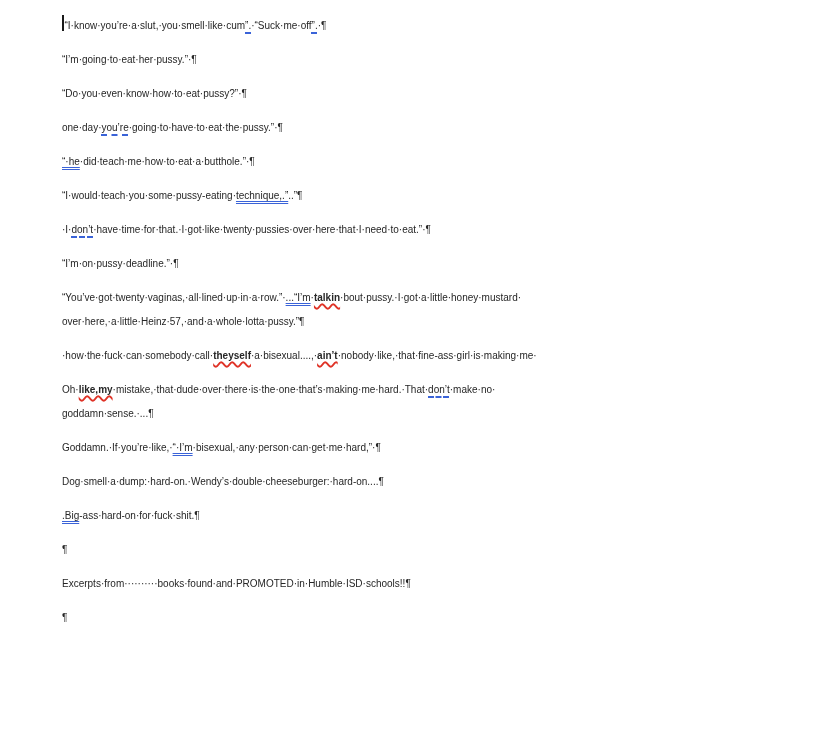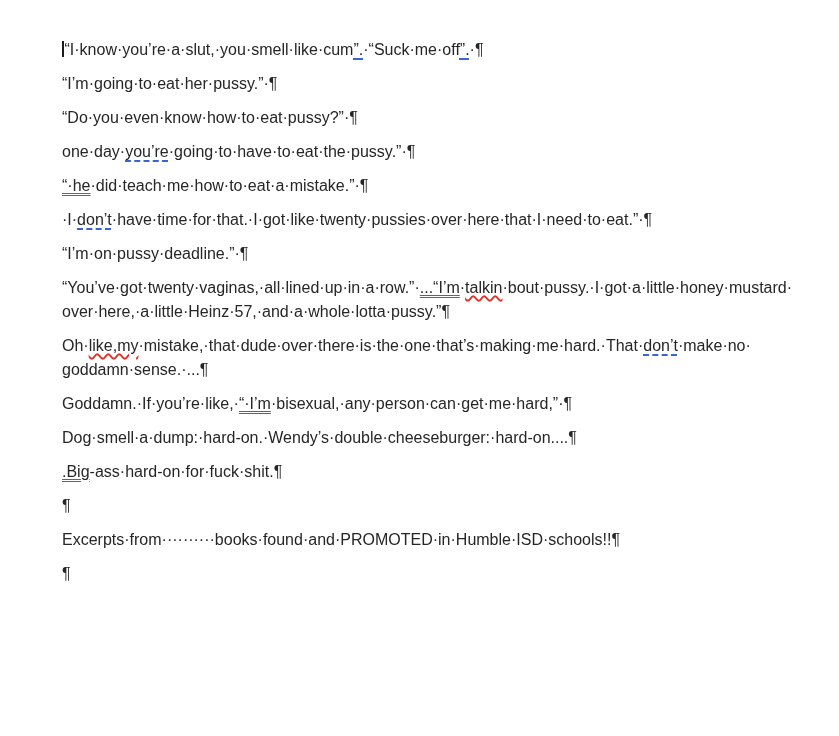--- a/index.html
+++ b/index.html
@@ -7,40 +7,41 @@
     padding: 0;
     background: #ffffff;
     width: 839px;
     height: 736px;
     overflow: hidden;
   }
   #document-page {
     box-sizing: border-box;
     width: 839px;
     height: 618px;
-    padding: 38px 40px 0 62px;
+    padding: 14px 40px 0 62px;
     font-family: "Liberation Sans", sans-serif;
-    font-size: 16px;
+    font-size: 10px;
     line-height: 24px;
     color: var(--text-color, #262626);
     cursor: text;
   }
   p.doc-par {
     margin: 0 0 10px 0;
     padding: 0;
     white-space: pre;
   }
   .doc-line { display: block; }
   .seg { text-underline-offset: 3px; }
   .m-red {
     text-decoration-line: underline;
     text-decoration-style: wavy;
     text-decoration-color: var(--spelling-color, #df3226);
     text-decoration-thickness: 1.5px;
     text-underline-offset: 2px;
+    font-weight: bold;
   }
   .m-bdbl {
     text-decoration-line: underline;
     text-decoration-style: double;
     text-decoration-color: var(--grammar-color, #3a63d8);
     text-decoration-thickness: 1px;
     text-underline-offset: 2px;
   }
   .m-bdash {
     text-decoration-line: underline;
@@ -59,25 +60,26 @@
   }
 </style>
 </head>
 <body style="background: rgb(255, 255, 255);">
 
 <div id="document-page">
     <p class="doc-par"><span class="doc-line"><span class="text-cursor"></span><span class="seg">“I·know·you’re·a·slut,·you·smell·like·cum</span><span class="seg m-bdash">”.</span><span class="seg">·“Suck·me·off</span><span class="seg m-bdash">”.</span><span class="seg">·¶</span></span></p>
     <p class="doc-par"><span class="doc-line"><span class="seg">“I’m·going·to·eat·her·pussy.”·¶</span></span></p>
     <p class="doc-par"><span class="doc-line"><span class="seg">“Do·you·even·know·how·to·eat·pussy?”·¶</span></span></p>
     <p class="doc-par"><span class="doc-line"><span class="seg">one·day·</span><span class="seg m-bdash">you’re</span><span class="seg">·going·to·have·to·eat·the·pussy.”·¶</span></span></p>
-    <p class="doc-par"><span class="doc-line"><span class="seg m-bdbl">“·he</span><span class="seg">·did·teach·me·how·to·eat·a·mistake.”·¶</span></span></p>
+    <p class="doc-par"><span class="doc-line"><span class="seg m-bdbl">“·he</span><span class="seg">·did·teach·me·how·to·eat·a·butthole.”·¶</span></span></p>
+    <p class="doc-par"><span class="doc-line"><span class="seg">“I·would·teach·you·some·pussy-eating·</span><span class="seg m-bdbl">technique,.”</span><span class="seg">..”¶</span></span></p>
     <p class="doc-par"><span class="doc-line"><span class="seg">·I·</span><span class="seg m-bdash">don’t</span><span class="seg">·have·time·for·that.·I·got·like·twenty·pussies·over·here·that·I·need·to·eat.”·¶</span></span></p>
     <p class="doc-par"><span class="doc-line"><span class="seg">“I’m·on·pussy·deadline.”·¶</span></span></p>
     <p class="doc-par"><span class="doc-line"><span class="seg">“You’ve·got·twenty·vaginas,·all·lined·up·in·a·row.”·</span><span class="seg m-bdbl">...“I’m</span><span class="seg">·</span><span class="seg m-red">talkin</span><span class="seg">·bout·pussy.·I·got·a·little·honey·mustard·</span></span><span class="doc-line"><span class="seg">over·here,·a·little·Heinz·57,·and·a·whole·lotta·pussy.”¶</span></span></p>
-    <p class="doc-par"></p>
+    <p class="doc-par"><span class="doc-line"><span class="seg">·how·the·fuck·can·somebody·call·</span><span class="seg m-red">theyself</span><span class="seg">·a·bisexual....,·</span><span class="seg m-red">ain’t</span><span class="seg">·nobody·like,·that·fine-ass·girl·is·making·me·</span></span></p>
     <p class="doc-par"><span class="doc-line"><span class="seg">Oh·</span><span class="seg m-red">like,my</span><span class="seg">·mistake,·that·dude·over·there·is·the·one·that’s·making·me·hard.·That·</span><span class="seg m-bdash">don’t</span><span class="seg">·make·no·</span></span><span class="doc-line"><span class="seg">goddamn·sense.·...¶</span></span></p>
     <p class="doc-par"><span class="doc-line"><span class="seg">Goddamn.·If·you’re·like,·</span><span class="seg m-bdbl">“·I’m</span><span class="seg">·bisexual,·any·person·can·get·me·hard,”·¶</span></span></p>
     <p class="doc-par"><span class="doc-line"><span class="seg">Dog·smell·a·dump:·hard-on.·Wendy’s·double·cheeseburger:·hard-on....¶</span></span></p>
     <p class="doc-par"><span class="doc-line"><span class="seg m-bdbl">.Big</span><span class="seg">-ass·hard-on·for·fuck·shit.¶</span></span></p>
     <p class="doc-par"><span class="doc-line"><span class="seg">¶</span></span></p>
     <p class="doc-par"><span class="doc-line"><span class="seg">Excerpts·from··········books·found·and·PROMOTED·in·Humble·ISD·schools!!¶</span></span></p>
     <p class="doc-par"><span class="doc-line"><span class="seg">¶</span></span></p>
   </div>
 
 </body></html>

